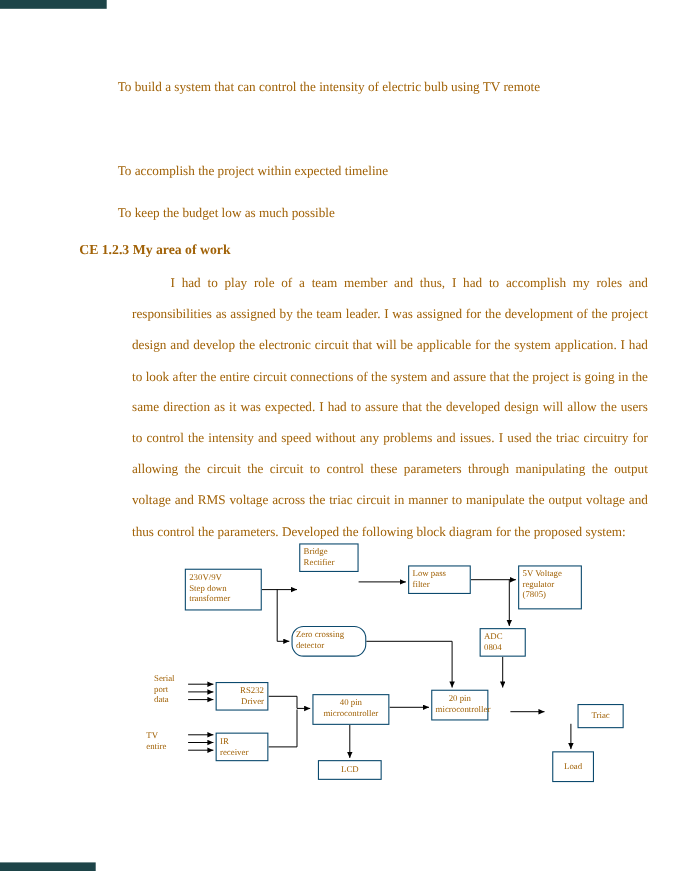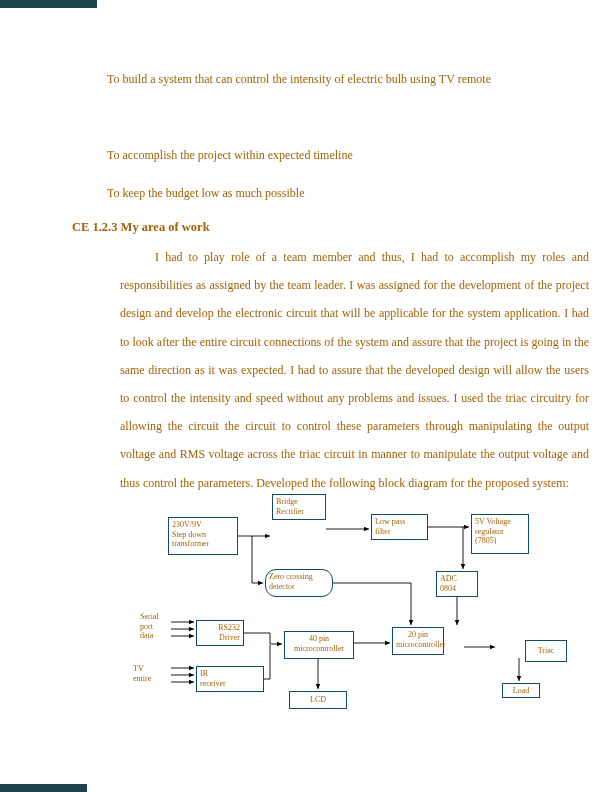--- a/index.html
+++ b/index.html
@@ -100,39 +100,39 @@
 detector</span>
   </div>
   <div class="dbox" style="left:436px; top:571px; width:42px; height:26px;">
     <span>ADC
 0804</span>
   </div>
   <div class="dbox" style="left:196px; top:620px; width:48px; height:26px;text-align:right;">
     <span>RS232
 Driver</span>
   </div>
-  <div class="dbox" style="left:196px; top:666px; width:68px; height:26px;">
+  <div class="dbox" style="left:196px; top:666px; width:48px; height:26px;">
     <span>IR
 receiver</span>
   </div>
   <div class="dbox ctr" style="left:284px; top:631px; width:70px; height:28px;">
     <span>40 pin
 microcontroller</span>
   </div>
   <div class="dbox ctr" style="left:392px; top:627px; width:52px; height:28px;">
     <span>20 pin
 microcontroller</span>
   </div>
   <div class="dbox mid" style="left:497px; top:640px; width:42px; height:22px;margin-left:28px;">
     <span>Triac</span>
   </div>
   <div class="dbox mid" style="left:289px; top:691px; width:58px; height:18px;">
     <span>LCD</span>
   </div>
-  <div class="dbox mid" style="left:502px; top:683px; width:38px; height:15px;">
+  <div class="dbox mid" style="left:502px; top:683px; width:38px; height:28px;">
     <span>Load</span>
   </div>
 
   <div class="dlabel" style="left:140px; top:612px;">Serial
 port
 data</div>
   <div class="dlabel" style="left:133px; top:664px;">TV
 entire</div>
 
 </div>

